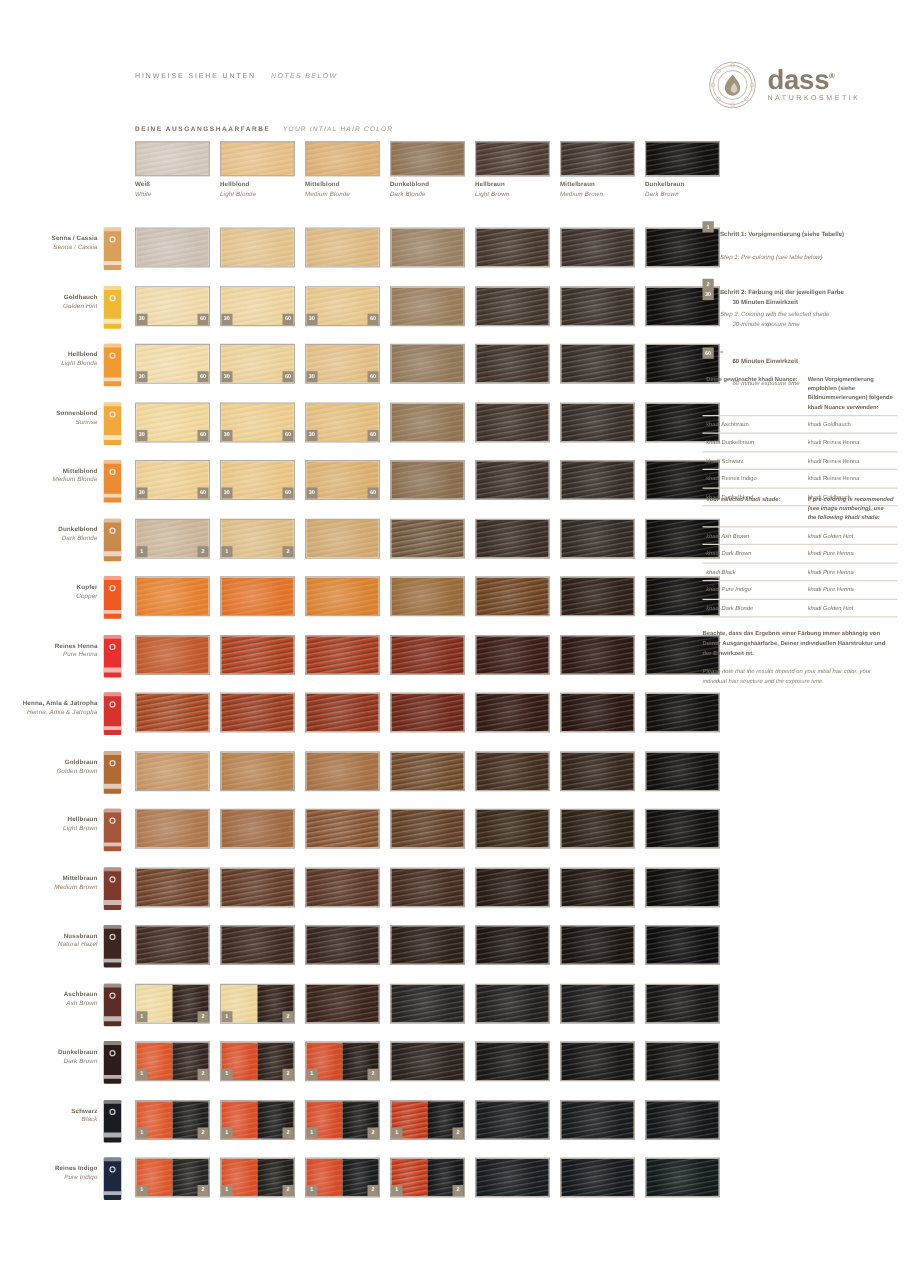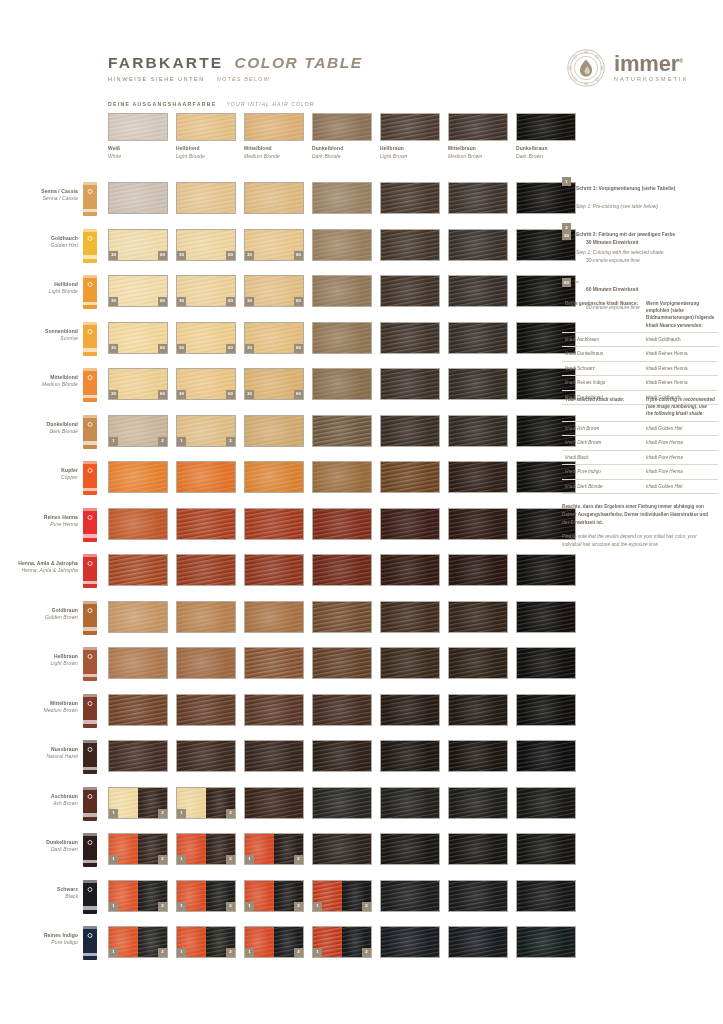--- a/index.html
+++ b/index.html
@@ -138,24 +138,20 @@
   .note-de { font-size: 4.7px; font-weight: 700; color: #6f675b; line-height: 1.65; }
   .note-en { font-size: 4.7px; font-style: italic; color: #8a7f70; line-height: 1.65; margin-top: 7px; }
 </style>
 </head>
 <body>
 
 <div id="page">
 
   <div id="header">
     <div class="title-block">
-      <div class="t-row">
-        <span class="t-de">FARBKARTE</span>
-        <span class="t-en">COLOR TABLE</span>
-      </div>
       <div class="s-row">
         <span class="s-de">HINWEISE SIEHE UNTEN</span>
         <span class="s-en">NOTES BELOW</span>
       </div>
     </div>
 
     <div id="logo">
       <div class="logo-mark">
         <svg width="40" height="40" viewBox="0 0 40 40" aria-hidden="true">
           <circle cx="20" cy="20" r="18.2" fill="none" stroke="#b5a894" stroke-width="0.7"></circle>
@@ -170,21 +166,21 @@
               <circle cx="8.9" cy="31.1" r="1.5"></circle>
             <circle cx="4.3" cy="20" r="1.5"></circle>
               <circle cx="8.9" cy="8.9" r="1.5"></circle>
           </g>
           <path d="M20 11.5 C15.6 16.3 13.9 19.4 13.9 22.2 C13.9 25.8 16.6 28.5 20 28.5 C23.4 28.5 26.1 25.8 26.1 22.2 C26.1 19.4 24.4 16.3 20 11.5 Z" fill="#a4937c"></path>
           <path d="M21.4 18.2 C19.3 20.6 18.6 22.1 18.6 23.4 C18.6 25.1 19.8 26.2 21.2 26.2 C22.7 26.2 23.8 25 23.8 23.3 C23.8 22 23.2 20.6 21.4 18.2 Z" fill="#ffffff" opacity="0.55"></path>
         </svg>
       </div>
       <div class="logo-txt">
         <div class="logo-name">
-          <span>immer</span><span class="logo-reg">®</span>
+          <span>dass</span><span class="logo-reg">®</span>
         </div>
         <div class="logo-sub">NATURKOSMETIK</div>
       </div>
     </div>
 
     <div id="colhead-label">
       <span class="ch-de">DEINE AUSGANGSHAARFARBE</span>
       <span class="ch-en">YOUR INTIAL HAIR COLOR</span>
     </div>
   </div>

